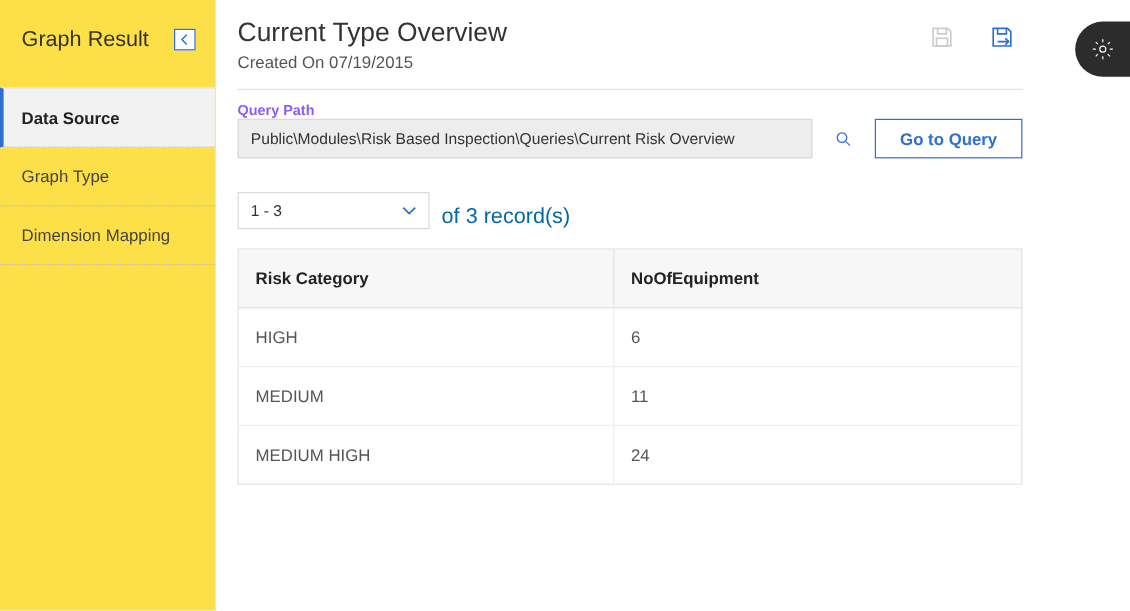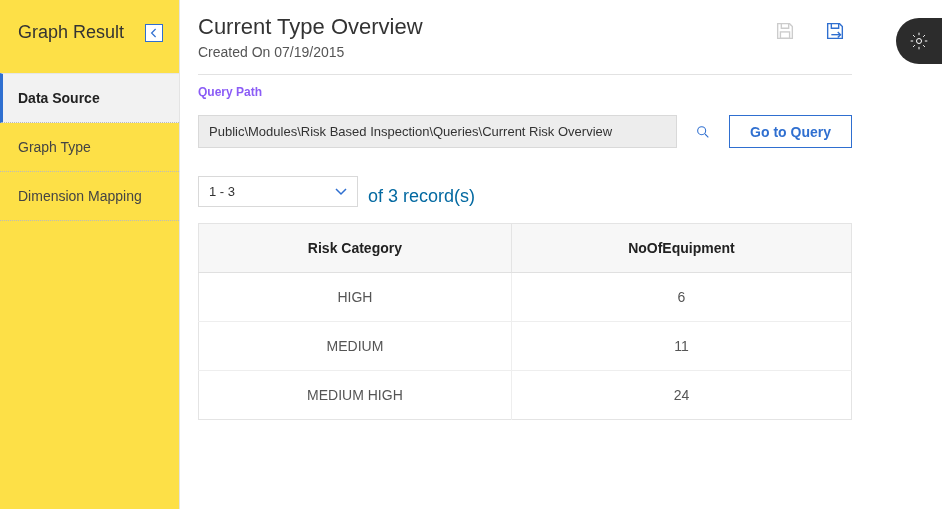--- a/index.html
+++ b/index.html
@@ -64,21 +64,21 @@
 
   .header-actions { display: flex; align-items: center; gap: 28px; padding-top: 6px; padding-right: 6px; }
   .icon-btn { cursor: pointer; display:flex; align-items:center; justify-content:center; }
   .icon-btn.disabled svg { stroke: #cccccc; }
   .icon-btn svg { stroke: #2f6fd0; fill: none; stroke-width: 1.5; }
 
   .hr { border: none; border-top: 1px solid #e2e2e2; margin-top: 14px; }
 
   .query-path-lbl { font-size: 12px; font-weight: 700; color: #8b5cf6; margin-top: 10px; }
 
-  .query-row { display: flex; align-items: stretch; gap: 14px; margin-top: 16px; }
+  .query-row { display: flex; align-items: stretch; gap: 14px; margin-top: 0; }
   .query-input {
     flex: 1;
     min-width: 0;
     background: #ededed;
     border: 1px solid #d9d9d9;
     padding: 8px 10px;
     font-size: 13px;
     color: #333;
   }
   .search-btn {
@@ -109,21 +109,21 @@
     display: flex; justify-content: space-between; align-items: center;
     cursor: pointer;
     background: #fff;
   }
   .range-select svg { width: 12px; height: 8px; stroke: #2f6fd0; fill:none; stroke-width:1.5; }
   .record-text { font-size: 18px; color: #0369a1; }
 
   
   .tbl { width: 100%; border: 1px solid #e4e4e4; margin-top: 16px; border-collapse: collapse; }
   .tbl th, .tbl td {
-    text-align: center;
+    text-align: left;
     font-size: 14px;
     padding: 16px 14px;
     border-bottom: 1px solid #eeeeee;
   }
   .tbl th { background: #f7f7f7; font-weight: 700; color: #222; border-bottom: 1px solid #e0e0e0; border-right: 1px solid #e4e4e4; }
   .tbl th:last-child { border-right: none; }
   .tbl td { color: #555; border-right: 1px solid #eeeeee; }
   .tbl td:last-child { border-right: none; }
   .tbl tr:last-child td { border-bottom: none; }
 

